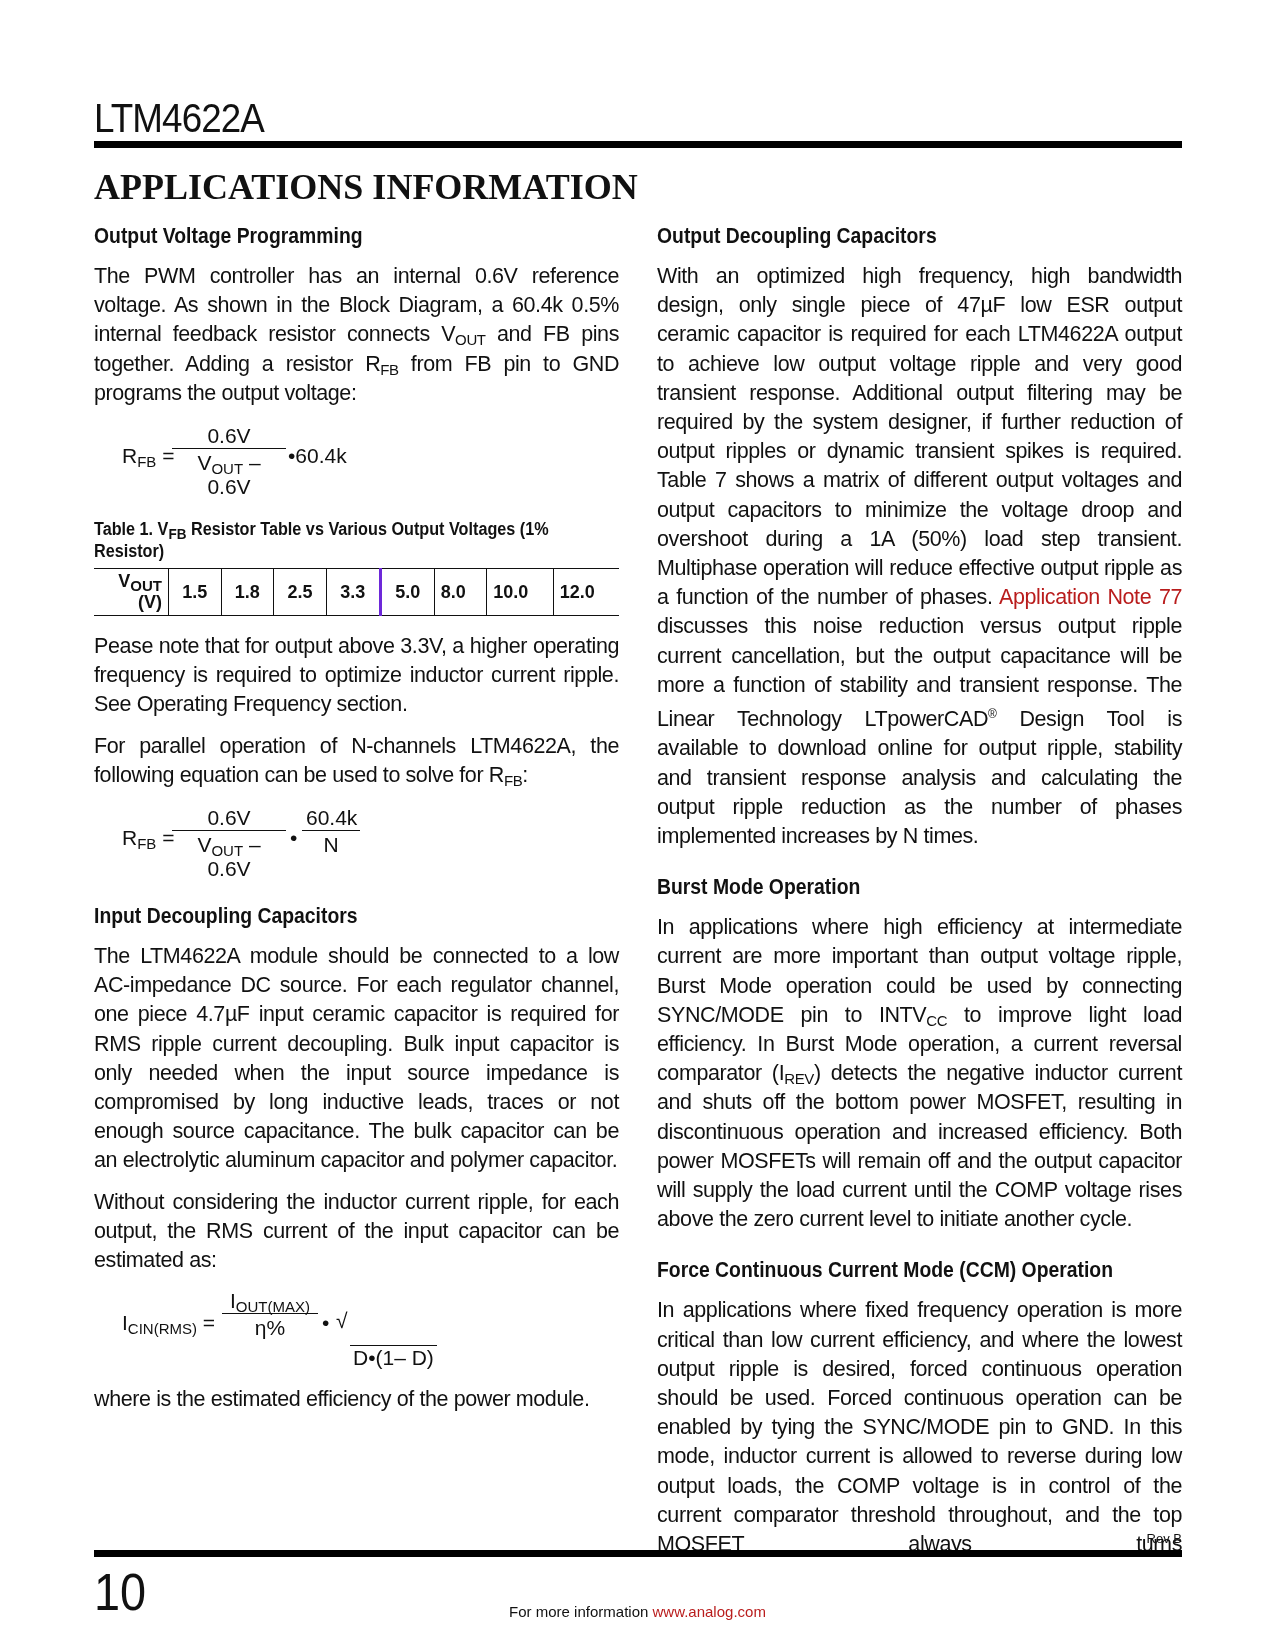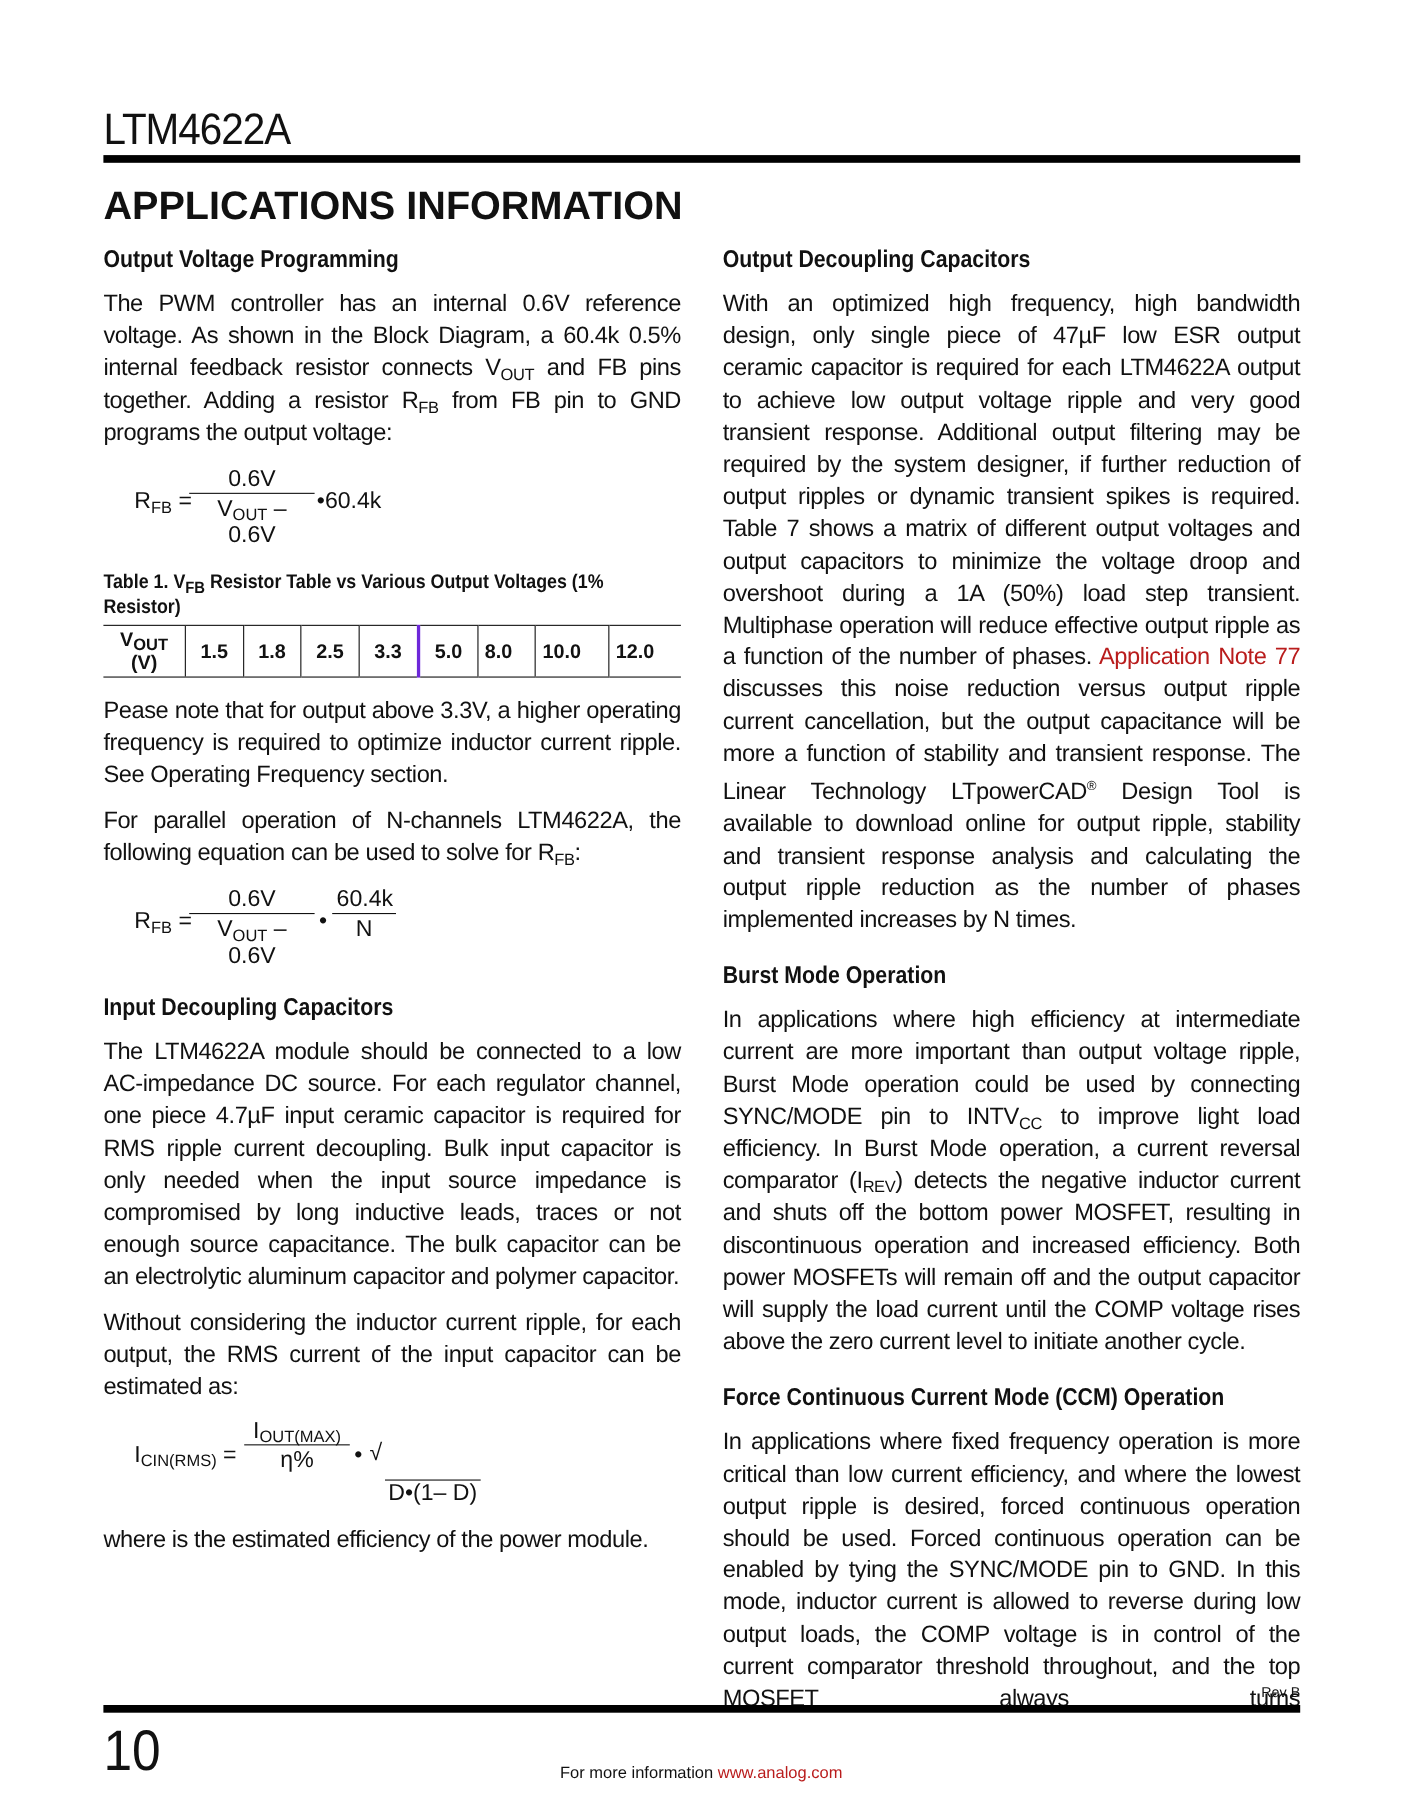--- a/index.html
+++ b/index.html
@@ -1,38 +1,38 @@
 <!DOCTYPE html>
 <html><head>
 <meta charset="utf-8">
 <style>
   html, body { margin:0; padding:0; background:#fff; }
   body { width:1275px; height:1650px; position:relative; overflow:hidden; color:#111;
          font-family:"Liberation Sans", sans-serif; }
   .abs { position:absolute; }
   .part { left:94px; top:96px; font-size:40px; font-weight:normal; letter-spacing:-1px; transform:scaleX(0.92); transform-origin:left top; }
   .rule-top { left:94px; top:141px; width:1088px; height:7px; background:#000; }
-  .sec-title { left:94px; top:166px; font-size:36px; font-weight:bold; letter-spacing:0px; transform:scaleX(1.0); transform-origin:left top; font-family:Liberation Sans, sans-serif; }
+  .sec-title { left:94px; top:166px; font-size:36px; font-weight:bold; letter-spacing:0px; transform:scaleX(1.0); transform-origin:left top; font-family:Liberation Serif, serif; }
   .col { position:absolute; width:525px; }
   .col-left { left:94px; top:222px; }
   .col-right { left:657px; top:222px; }
   h3 { margin:0; font-size:22px; font-weight:bold; transform:scaleX(0.88); transform-origin:left top; white-space:nowrap; height:40px; line-height:28px; }
   p { margin:0 0 12px 0; font-size:21.5px; line-height:29.2px; text-align:justify; letter-spacing:-0.4px; }
   sub { font-size:15px; vertical-align:-4px; line-height:0; }
   .link { color:#b91c1c; }
   .eq { position:relative; height:86px; font-size:21px; margin:6px 0 12px 0; }
   .eq .lhs { position:absolute; left:28px; top:24px; }
   .eq .frac { position:absolute; text-align:center; }
   .eq .frac .num { display:block; padding:0 4px; }
   .eq .frac .den { display:block; border-top:1.5px solid #111; padding:2px 4px 0 4px; }
   .eq .rest { position:absolute; top:24px; }
   .tcap { font-size:18px; font-weight:bold; line-height:22px; margin:8px 0 6px 0; transform:scaleX(0.9); transform-origin:left top; width:560px; }
   table.t1 { border-collapse:collapse; width:525px; font-size:18px; margin-bottom:16px; }
   table.t1 td { border-top:1.5px solid #111; border-bottom:1.5px solid #111; border-left:1.5px solid #111; padding:2px 6px; height:25px; text-align:center; }
-  table.t1 td:first-child { border-left:none; text-align:center; font-weight:bold; width:62px;margin-left:20px; }
+  table.t1 td:first-child { border-left:none; text-align:right; font-weight:bold; width:62px;margin-left:20px; }
   table.t1 tr.hdr td { font-weight:bold; }
   table.t1 td.thick { border-left:3px solid #6d28d9; }
   table.t1 td.left { text-align:left; }
   .rev { right:93px; top:1531px; font-size:13px; }
   .rule-bot { left:94px; top:1550px; width:1088px; height:7px; background:#000; }
   .pagenum { left:94px; top:1562px; font-size:52px; font-weight:normal; transform:scaleX(0.9); transform-origin:left top; }
   .footer { left:0; width:1275px; top:1603px; text-align:center; font-size:15px; }
   .footer span { display:inline-block; }
 </style>
 </head>

